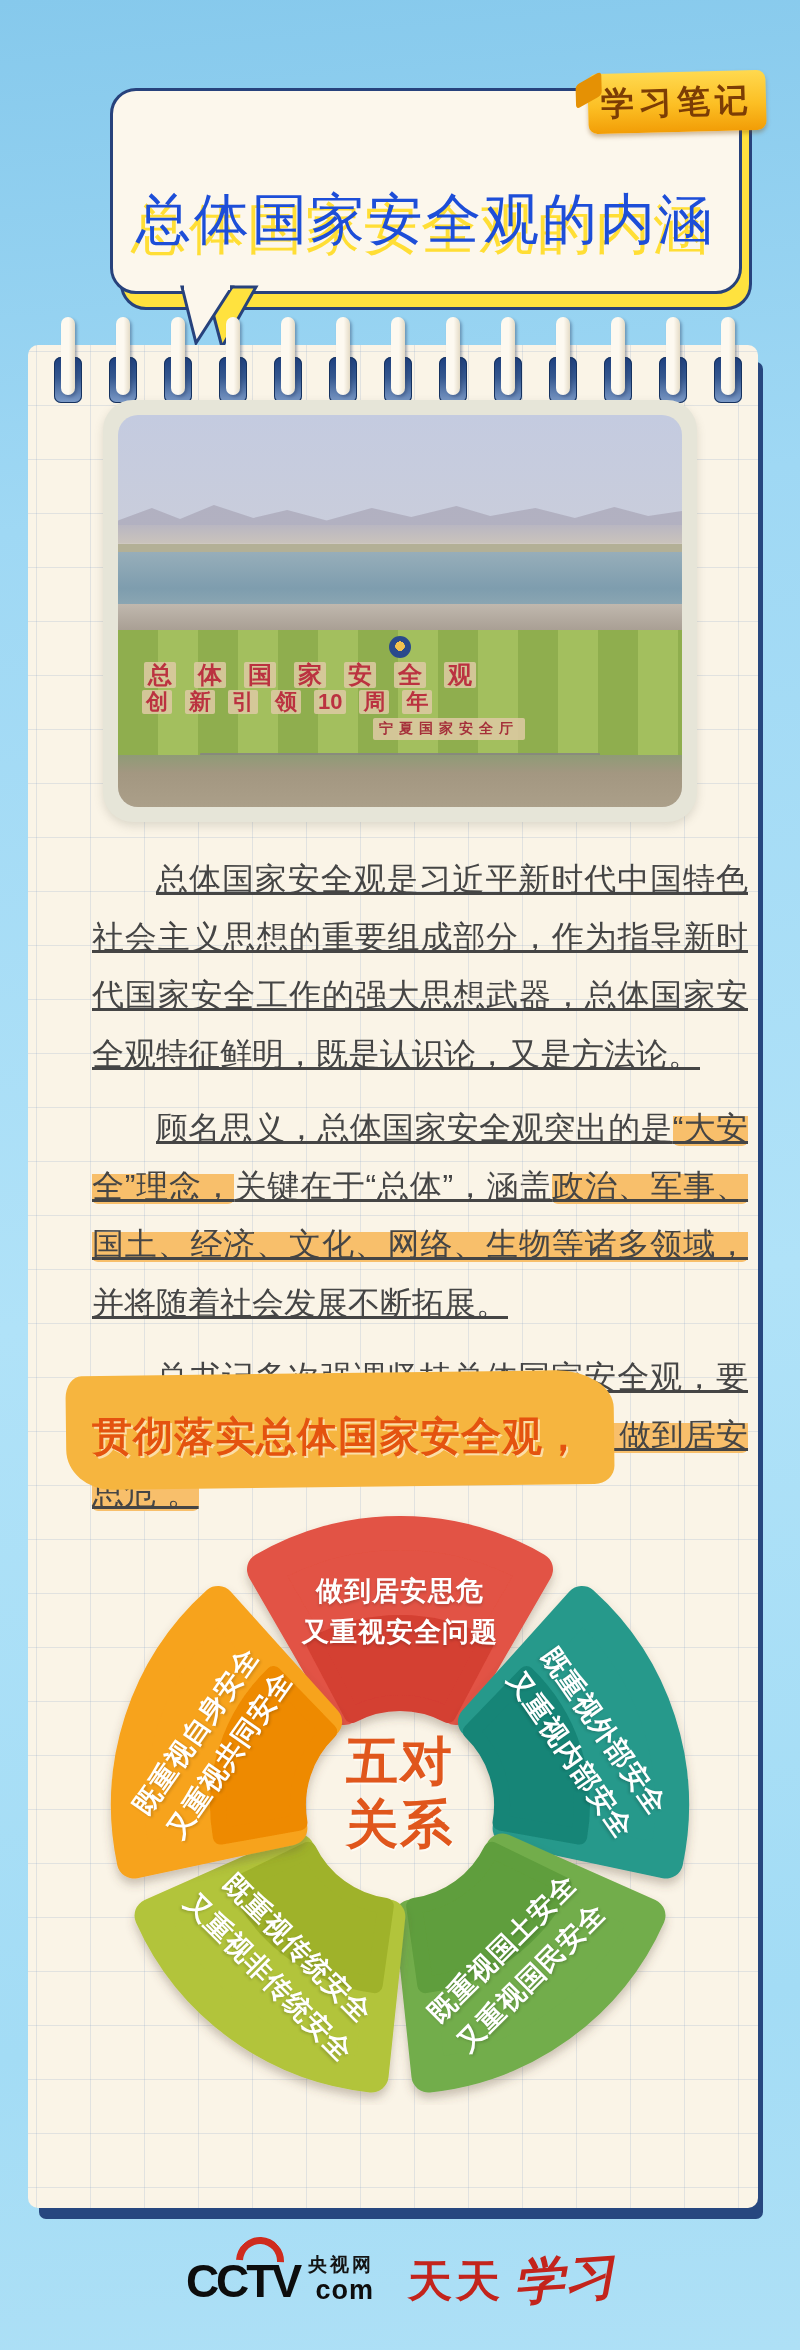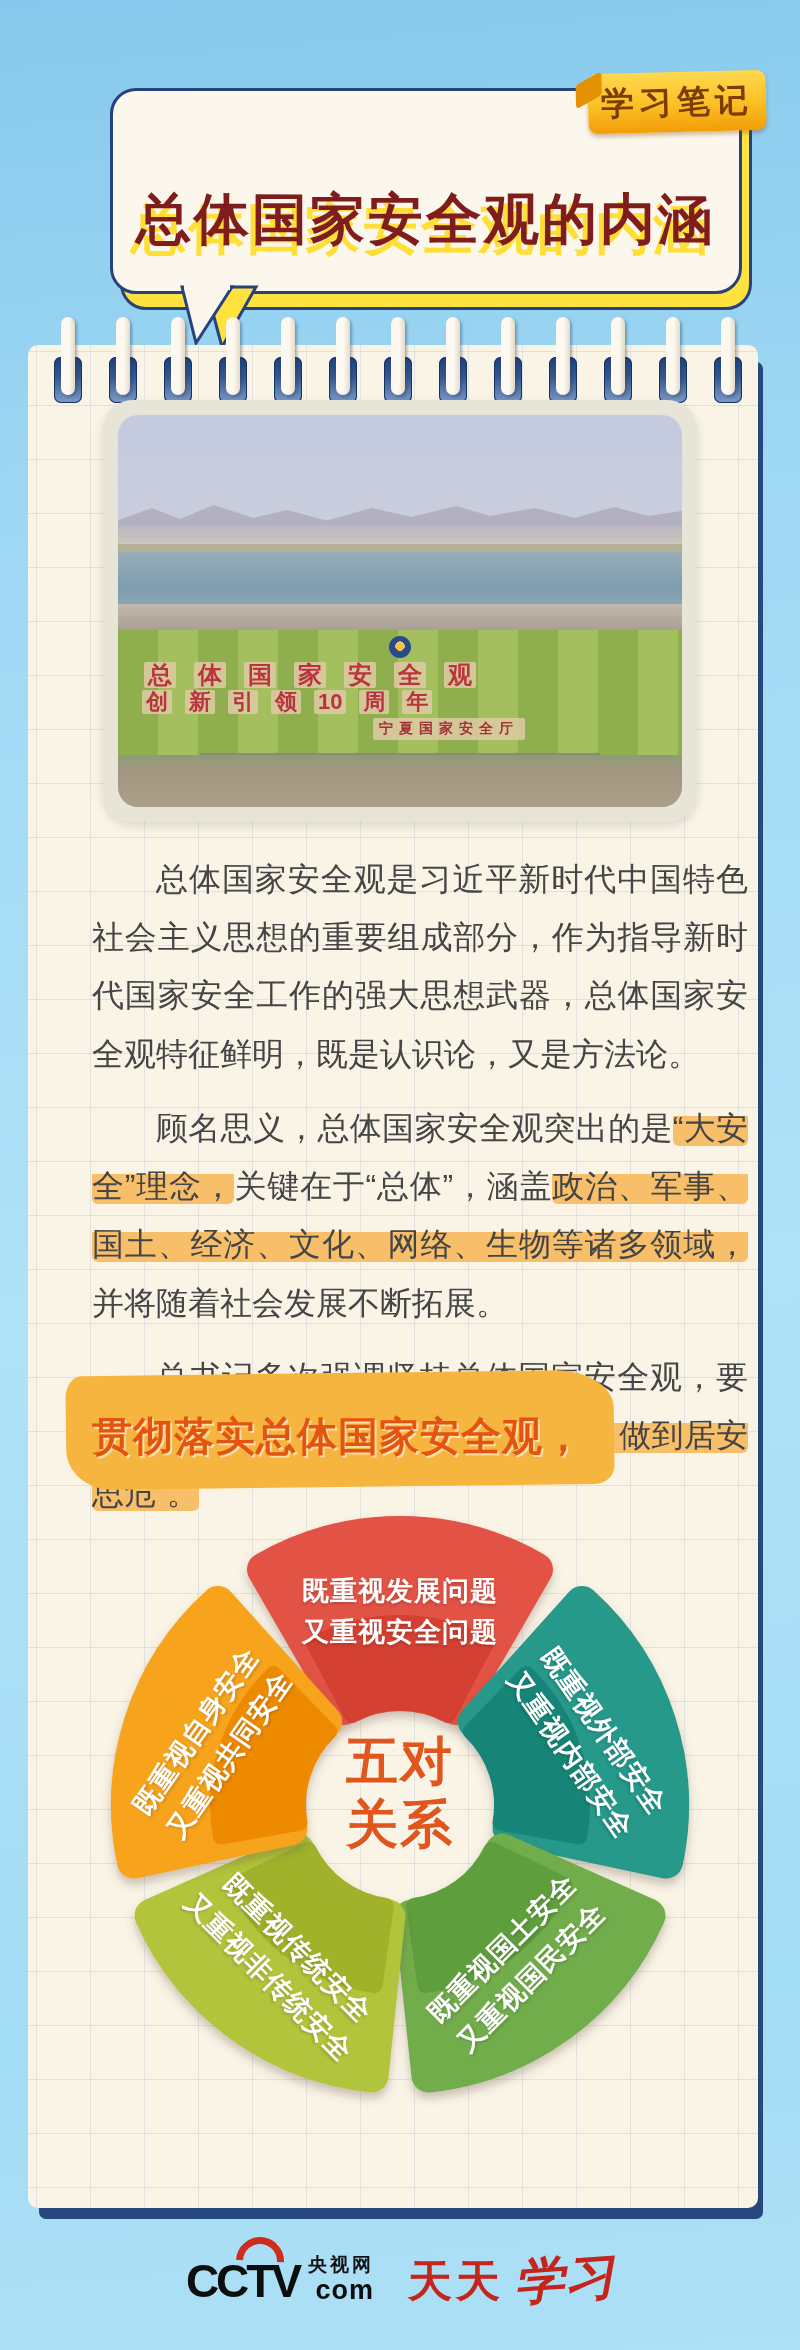--- a/index.html
+++ b/index.html
@@ -6,21 +6,21 @@
   body { font-family:"Liberation Sans","DejaVu Sans",sans-serif; }
   .canvas{ position:relative; width:800px; height:2350px; overflow:hidden;
     background:linear-gradient(175deg,#86c9ec 0%,#9fd8f4 22%,#b0e2f8 55%,#a3dcf5 85%,#aee0f6 100%); }
 
   
   .header-wrap{ position:absolute; left:110px; top:88px; width:632px; height:206px; }
   .bubble-back{ position:absolute; inset:0; transform:translate(10px,16px);
     background:#ffe23e; border:3px solid #27427c; border-radius:26px; }
   .bubble-front{ position:absolute; inset:0; background:#fcf7ec; border:3px solid #27427c;
     border-radius:26px; display:flex; align-items:flex-end; justify-content:center; padding-bottom:34px; }
-  .page-title{ font-size:55px; font-weight:700; letter-spacing:3px; color:#7f1d1d;
+  .page-title{ font-size:55px; font-weight:400; letter-spacing:3px; color:#1d4ed8;
     text-shadow:-5px 10px 0 #ffde35; white-space:nowrap; }
   .bubble-tail{ position:absolute; left:62px; top:calc(100% - 9px); }
   .ribbon{ position:absolute; top:-16px; right:-24px; width:178px; height:60px;
     background:linear-gradient(180deg,#ffd94f 0%,#fcbf24 55%,#f29d06 100%);
     border-radius:9px; transform:rotate(-1.5deg); box-shadow:0 3px 4px rgba(120,70,0,.35);
     display:flex; align-items:center; justify-content:center; }
   .ribbon::before{ content:""; position:absolute; left:-12px; top:4px; width:26px; height:24px;
     background:#e59104; transform:skewY(-28deg); border-radius:4px; z-index:-1; }
   .ribbon-label{ font-size:33px; font-weight:900; letter-spacing:5px; color:#7c3d05; }
 
@@ -70,21 +70,21 @@
     color:#a5303a; font-weight:900; font-size:14px; letter-spacing:6px; padding:2px 6px; border-radius:2px; }
   .photo-banner{ position:absolute; left:82px; top:123px; width:400px; height:18px;
     background:rgba(135,135,128,.92); color:#f2f2ee; font-size:12px; letter-spacing:5px;
     text-align:center; line-height:18px; border-radius:1px; }
   .dirt{ position:absolute; left:0; top:340px; width:100%; height:52px;
     background:linear-gradient(180deg,#8f9b76 0%,#a39781 35%,#ab9f89 100%); }
 
   
   .article{ position:absolute; left:64px; right:10px; top:505px; color:#454545;
     font-size:32px; line-height:1.82; text-align:justify; }
-  .para{ text-indent:2em; margin-bottom:16px; }
+  .para{ text-indent:2em; margin-bottom:16px;text-decoration:underline; }
   .hl{ background:linear-gradient(180deg,rgba(0,0,0,0) 16%, #f8bf6b 16%);
     border-radius:6px; box-decoration-break:clone; -webkit-box-decoration-break:clone; }
 
   
   .callout{ position:absolute; left:64px; top:1016px; width:560px; }
   .callout-brush{ position:absolute; left:-26px; top:12px; width:548px; height:114px;
     background:#f6b53f; transform:rotate(-.7deg);
     border-radius:16px 58px 20px 46px / 22px 38px 18px 40px; }
   .callout-text{ position:relative; color:#e4530f; font-weight:900; font-size:40px;
     line-height:1.35; letter-spacing:1px; text-shadow:2px 2px 0 rgba(255,255,255,.55);margin-top:48px; }
@@ -265,21 +265,21 @@
           <g filter="url(#pshadow)">
             <path d="M235.4 323.3 L78.9 356.6 A272 272 0 0 1 163.0 97.9 L270.1 216.8 A112 112 0 0 0 235.4 323.3 Z" fill="#f7a31c" stroke="#f7a31c" stroke-width="34" stroke-linejoin="round"></path>
             <path d="M244.5 317.7 L165.8 331.6 A182 182 0 0 1 218.6 169.1 L274.1 226.6 A102 102 0 0 0 244.5 317.7 Z" fill="#ee8a00" stroke="#ee8a00" stroke-width="16" stroke-linejoin="round"></path>
           </g>
         </svg>
       <div class="diagram-center" style="color: rgb(224, 86, 28);">
         <div>五对</div>
         <div>关系</div>
       </div>
     <div class="petal-label" style="left: 345px; top: 106px; transform: translate(-50%, -50%) rotate(0deg);">
-          <div>既重视发展问题</div>
+          <div>做到居安思危</div>
           <div>又重视安全问题</div>
         </div>
         <div class="petal-label" style="left: 532px; top: 238px; transform: translate(-50%, -50%) rotate(55deg);">
           <div>既重视外部安全</div>
           <div>又重视内部安全</div>
         </div>
         <div class="petal-label" style="left: 462px; top: 458px; transform: translate(-50%, -50%) rotate(-45deg);">
           <div>既重视国土安全</div>
           <div>又重视国民安全</div>
         </div>

